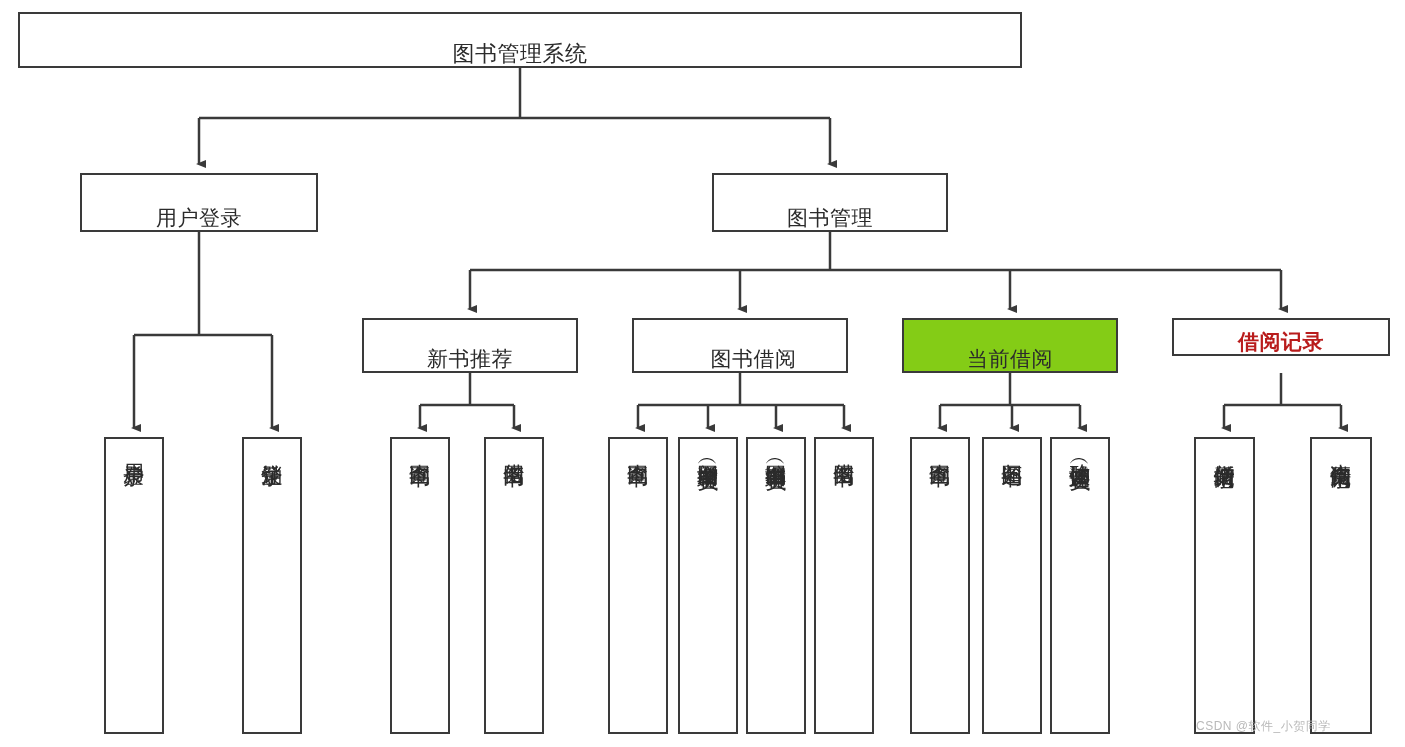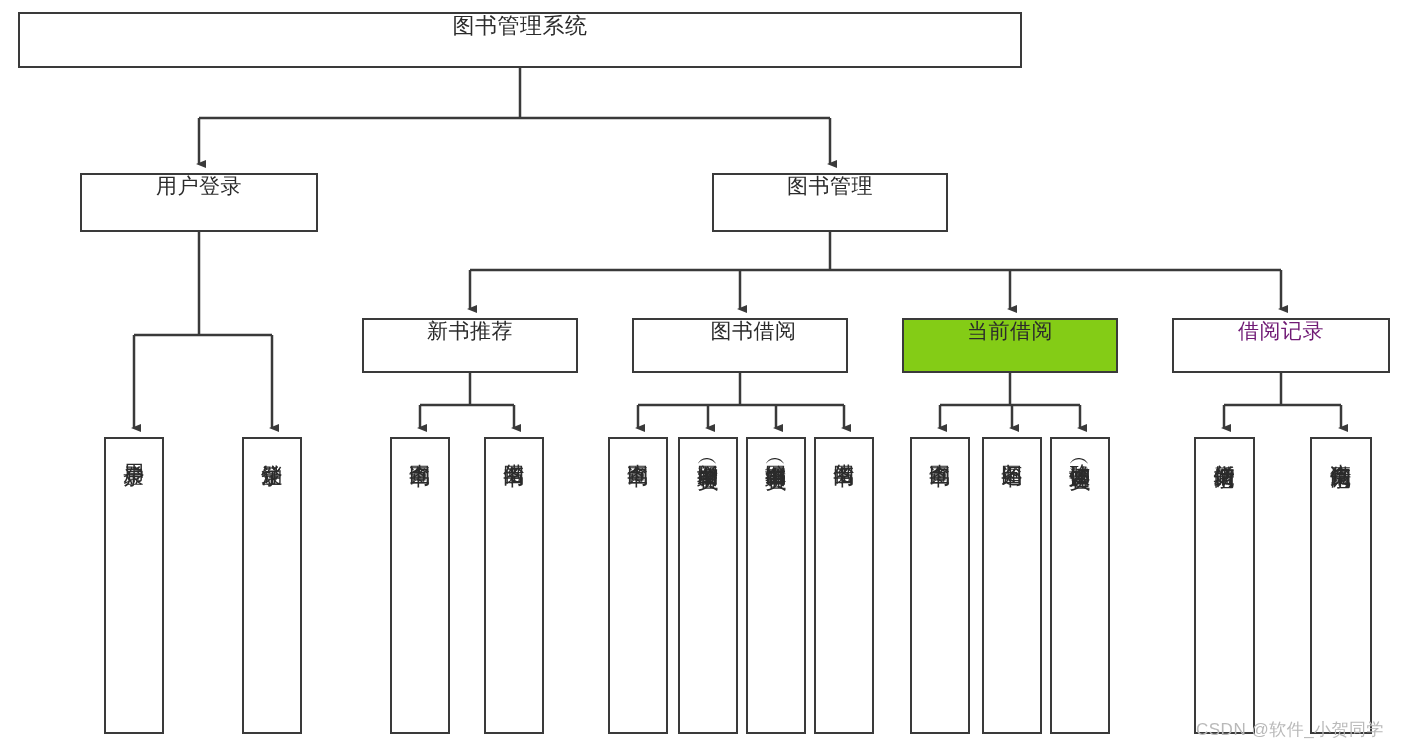--- a/index.html
+++ b/index.html
@@ -25,21 +25,21 @@
     width: 1405px;
     height: 747px;
     pointer-events: none;
   }
   .node {
     position: absolute;
     box-sizing: border-box;
     background: #ffffff;
     border: 2px solid #3a3a3a;
     display: flex;
-    align-items: flex-start;
+    align-items: flex-end;
     justify-content: center;
     color: #2b2b2b;
   }
   .node .label {
     display: block;
     line-height: 1.08;
     text-align: center;
     letter-spacing: 0.5px;
   }
   .node.horizontal .label {
@@ -55,21 +55,21 @@
     writing-mode: vertical-rl;
     text-orientation: upright;
     font-size: 21px;
     line-height: 1.12;
     letter-spacing: 1px;
     white-space: nowrap;
   }
   .node.root .label { font-size: 22px; }
   .watermark {
     position: absolute;
-    font-size: 17px;
+    font-size: 12px;
     color: #b9b9b9;
     white-space: nowrap;
     letter-spacing: 0.5px;
   }
 </style>
 </head>
 <body>
 
 <div id="canvas" style="background: rgb(255, 255, 255);">
 
@@ -136,21 +136,21 @@
 
   <div class="node horizontal" style="left: 712px; top: 173px; width: 236px; height: 59px; border-color: rgb(58, 58, 58); background: rgb(255, 255, 255); color: rgb(43, 43, 43);">
     <span class="label">图书管理</span>
   </div>
   <div class="node horizontal" style="left: 632px; top: 318px; width: 216px; height: 55px; border-color: rgb(58, 58, 58); background: rgb(255, 255, 255); color: rgb(43, 43, 43); padding-left: 27px;">
     <span class="label">图书借阅</span>
   </div>
   <div class="node horizontal" style="left: 902px; top: 318px; width: 216px; height: 55px; border-color: rgb(58, 58, 58); background: #84cc16; color: rgb(43, 43, 43);">
     <span class="label">当前借阅</span>
   </div>
-  <div class="node horizontal" style="left: 1172px; top: 318px; width: 218px; height: 55px; border-color: rgb(58, 58, 58); background: rgb(255, 255, 255); color: #701a75;">
+  <div class="node horizontal" style="left: 1172px; top: 318px; width: 218px; height: 38px; border-color: rgb(58, 58, 58); background: rgb(255, 255, 255); color: #b91c1c; font-weight: bold;">
     <span class="label">借阅记录</span>
   </div>
 
   <div class="node vertical" style="left: 104px; top: 437px; width: 60px; height: 297px; border-color: rgb(58, 58, 58); background: rgb(255, 255, 255); color: rgb(43, 43, 43);">
     <span class="label">用户登录</span>
   </div>
   <div class="node vertical" style="left: 242px; top: 437px; width: 60px; height: 297px; border-color: rgb(58, 58, 58); background: rgb(255, 255, 255); color: rgb(43, 43, 43);">
     <span class="label">注销登录</span>
   </div>
   <div class="node vertical" style="left: 390px; top: 437px; width: 60px; height: 297px; border-color: rgb(58, 58, 58); background: rgb(255, 255, 255); color: rgb(43, 43, 43);">

